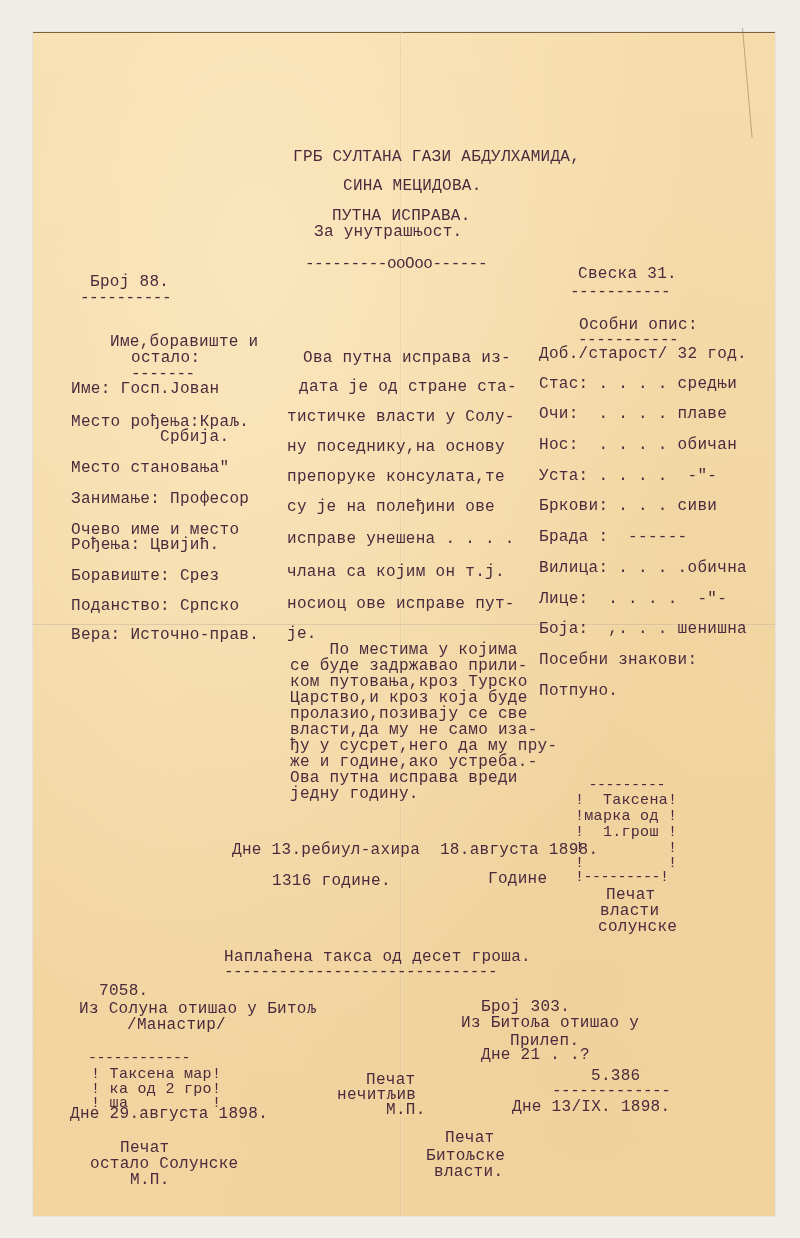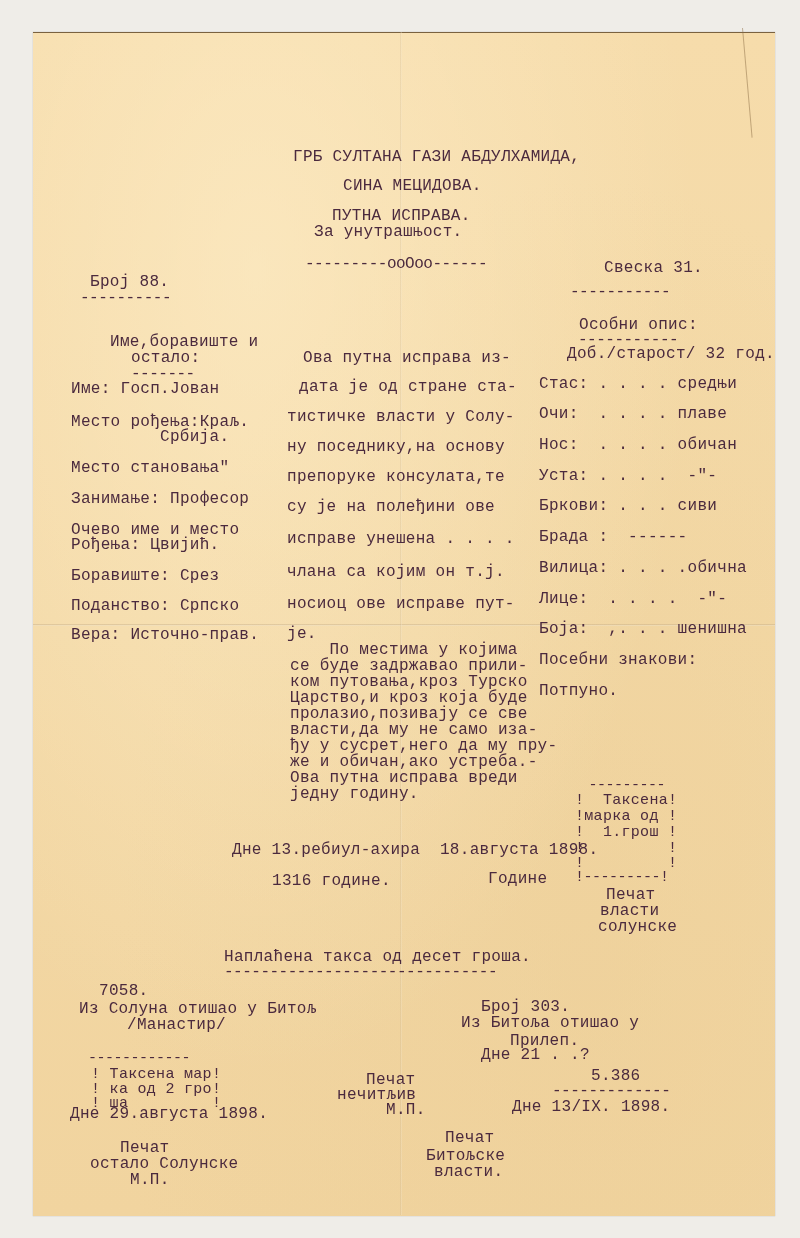--- a/index.html
+++ b/index.html
@@ -37,21 +37,21 @@
 <div class="crease-r"></div>
 
 <p class="t" style="left:293px;top:148px;">ГРБ СУЛТАНА ГАЗИ АБДУЛХАМИДА,</p>
 <p class="t" style="left:343px;top:177px;">СИНА МЕЦИДОВА.</p>
 <p class="t" style="left:332px;top:207px;">ПУТНА ИСПРАВА.</p>
 <p class="t" style="left:314px;top:223px;">За унутрашњост.</p>
 <p class="t dash" style="left:305px;top:255px;">---------ооОоо------</p>
 
 <p class="t" style="left:90px;top:273px;">Број 88.</p>
 <p class="t dash" style="left:80px;top:289px;">----------</p>
-<p class="t" style="left:578px;top:259px;margin-left:26px;">Свеска 31.</p>
+<p class="t" style="left:578px;top:265px;">Свеска 31.</p>
 <p class="t dash" style="left:570px;top:283px;">-----------</p>
 
 <div>
   <p class="t" style="left:110px;top:333px;">Име,боравиште и</p>
   <p class="t" style="left:131px;top:349px;">остало:</p>
   <p class="t dash" style="left:131px;top:365px;">-------</p>
   <p class="t" style="left:71px;top:380px;">Име: Госп.Јован</p>
   <p class="t" style="left:71px;top:413px;text-align:center;">Место рођења:Краљ.</p>
   <p class="t" style="left:160px;top:428px;">Србија.</p>
   <p class="t" style="left:71px;top:459px;">Место становања"</p>
@@ -77,29 +77,29 @@
 </div>
 
 <div>
   <p class="t" style="left:290px;top:641px;">    По местима у којима</p>
   <p class="t" style="left:290px;top:657px;">се буде задржавао прили-</p>
   <p class="t" style="left:290px;top:673px;">ком путовања,кроз Турско</p>
   <p class="t" style="left:290px;top:689px;">Царство,и кроз која буде</p>
   <p class="t" style="left:290px;top:705px;">пролазио,позивају се све</p>
   <p class="t" style="left:290px;top:721px;">власти,да му не само иза-</p>
   <p class="t" style="left:290px;top:737px;">ђу у сусрет,него да му пру-</p>
-  <p class="t" style="left:290px;top:753px;">же и обичан,ако устреба.-</p>
+  <p class="t" style="left:290px;top:753px;">же и године,ако устреба.-</p>
   <p class="t" style="left:290px;top:769px;">Ова путна исправа вреди</p>
   <p class="t" style="left:290px;top:785px;">једну годину.</p>
 </div>
 
 <div>
   <p class="t" style="left:579px;top:316px;">Особни опис:</p>
   <p class="t dash" style="left:578px;top:331px;">-----------</p>
-  <p class="t" style="left:539px;top:345px;margin-left:28px;">Доб./старост/ 32 год.</p>
+  <p class="t" style="left:539px;top:345px;">Доб./старост/ 32 год.</p>
   <p class="t" style="left:539px;top:375px;text-align:center;">Стас: . . . . средњи</p>
   <p class="t" style="left:539px;top:405px;">Очи:  . . . . плаве</p>
   <p class="t" style="left:539px;top:436px;">Нос:  . . . . обичан</p>
   <p class="t" style="left:539px;top:467px;">Уста: . . . .  -"-</p>
   <p class="t" style="left:539px;top:497px;">Бркови: . . . сиви</p>
   <p class="t" style="left:539px;top:528px;">Брада :  ------</p>
   <p class="t" style="left:539px;top:559px;">Вилица: . . . .обична</p>
   <p class="t" style="left:539px;top:590px;">Лице:  . . . .  -"-</p>
   <p class="t" style="left:539px;top:620px;">Боја:  ,. . . шенишна</p>
   <p class="t" style="left:539px;top:651px;">Посебни знакови:</p>

